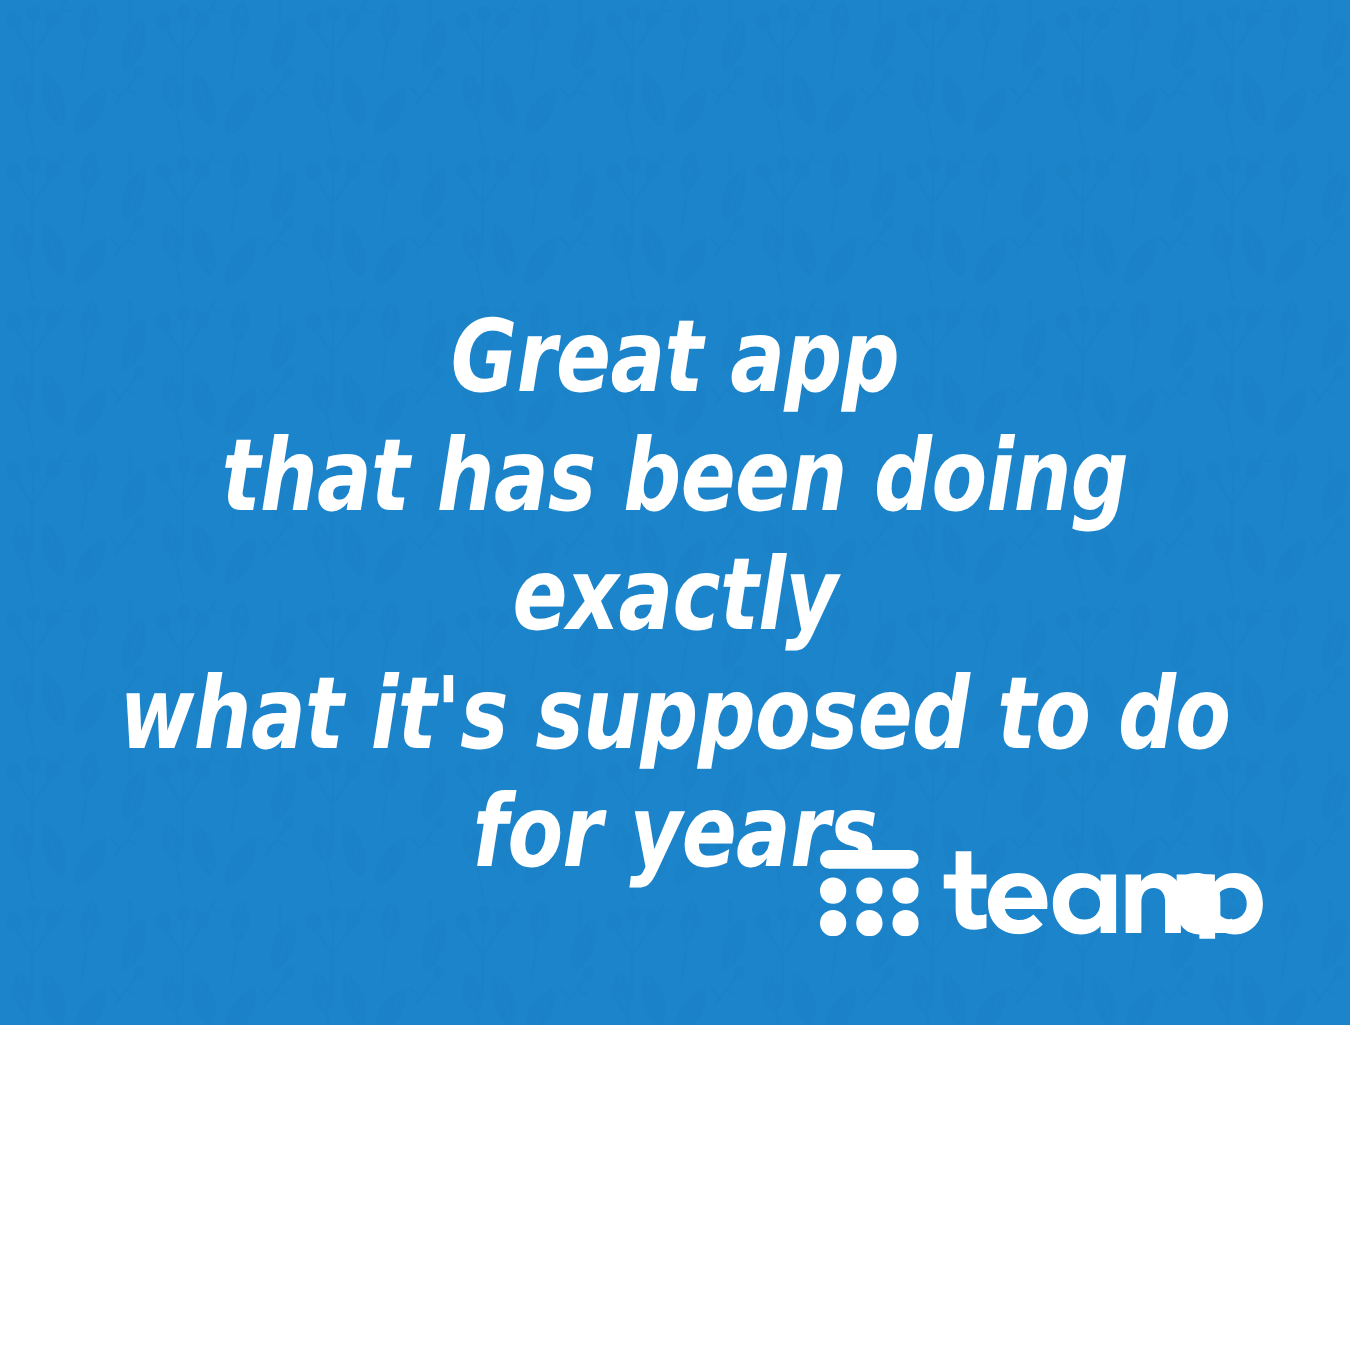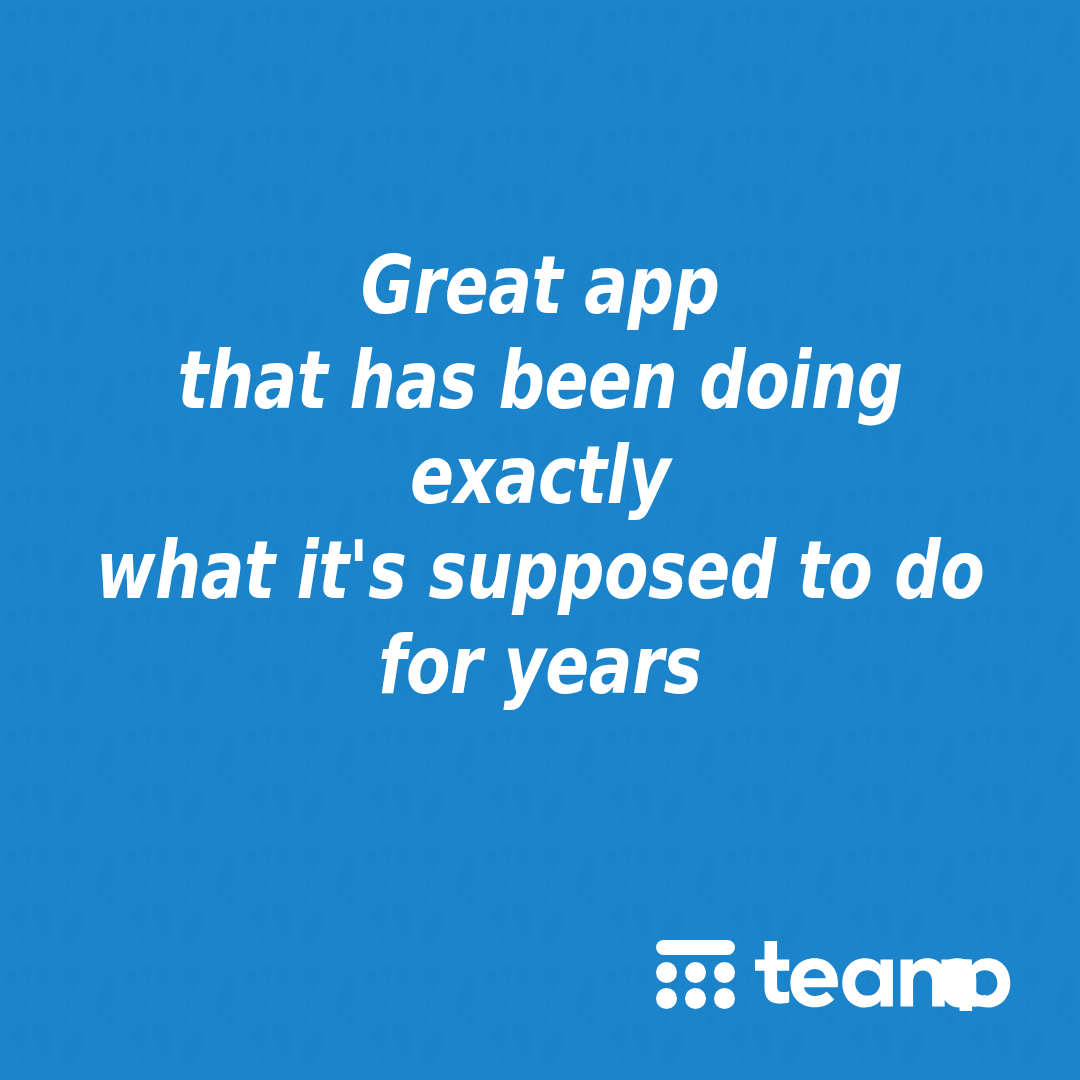--- a/index.html
+++ b/index.html
@@ -10,21 +10,21 @@
   body {
     width: 1080px;
     height: 1080px;
     overflow: hidden;
     font-family: "Liberation Sans", sans-serif;
   }
 
   #card {
     position: relative;
     width: 1080px;
-    height: 1080px;
+    height: 820px;
     background-color: #1b84cb;
     overflow: hidden;
   }
 
   
   #pattern-layer {
     position: absolute;
     inset: 0;
     width: 1080px;
     height: 1080px;

